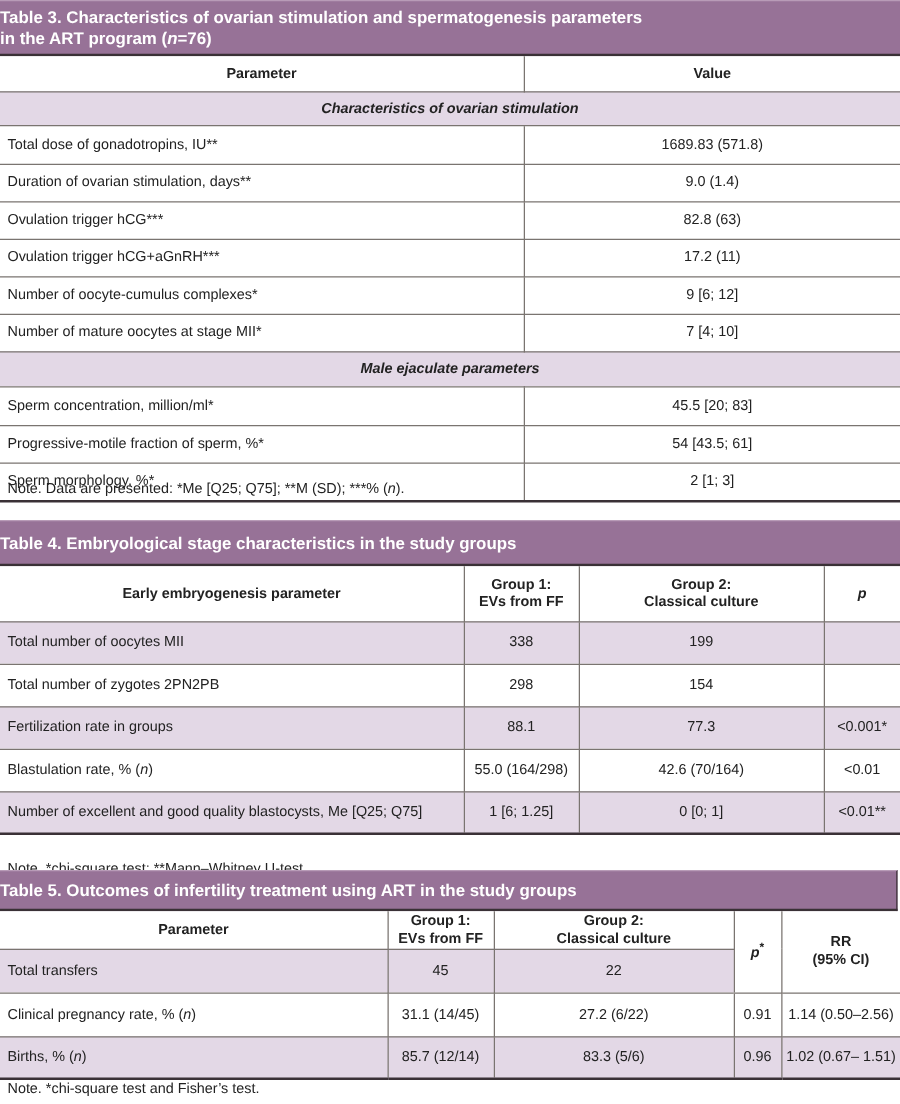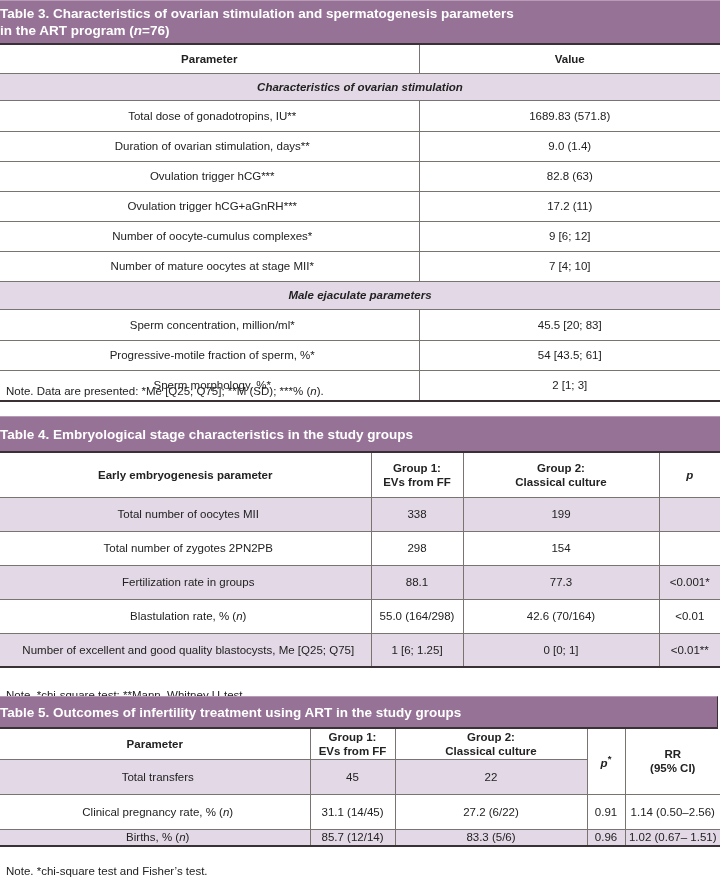--- a/index.html
+++ b/index.html
@@ -9,21 +9,21 @@
   .tbl-block { position: absolute; left: 0; width: 720px; }
   .tbl-title {
     background: #977297; color: #ffffff; font-weight: bold; text-align: center;
     font-size: 13.5px; line-height: 17px; border-bottom: 2px solid #3a3136;
     display: flex; align-items: flex-start; justify-content: center; flex-direction: column;
     border-top: 1px solid #b89bb7;
   }
   table { border-collapse: collapse; width: 720px; table-layout: fixed; }
   td, th { border-bottom: 1.5px solid #7a7470; vertical-align: middle; font-size: 11.5px; color: #222; }
   th { font-weight: bold; text-align: center; background: #ffffff; line-height: 14px; }
-  td.lbl { padding-left: 6px; text-align: center; }
+  td.lbl { padding-left: 6px; text-align: left; }
   td.val { text-align: center; }
   .vr { border-right: 1.5px solid #7a7470; }
   tr.shade td { background: #e3d8e6; }
   tr.white td { background: #ffffff; }
   tr.section td { background: #e3d8e6; text-align: center; font-weight: bold; font-style: italic; margin-top: 48px; }
   tr.last td { border-bottom: 2.5px solid #3a3136; }
   .note { position: absolute; left: 6px; font-size: 11.5px; color: #222; }
   i { font-style: italic; }
 </style>
 </head>
@@ -180,21 +180,21 @@
       <td class="val vr">45</td>
       <td class="val vr">22</td>
     </tr>
     <tr class="white" style="height:35px;">
       <td class="lbl vr"><span>Clinical pregnancy rate, % (</span><i>n</i><span>)</span></td>
       <td class="val vr">31.1 (14/45)</td>
       <td class="val vr">27.2 (6/22)</td>
       <td class="val vr">0.91</td>
       <td class="val">1.14 (0.50–2.56)</td>
     </tr>
-    <tr class="shade last" style="height:17px;">
+    <tr class="shade last" style="height:34px;">
       <td class="lbl vr"><span>Births, % (</span><i>n</i><span>)</span></td>
       <td class="val vr">85.7 (12/14)</td>
       <td class="val vr">83.3 (5/6)</td>
       <td class="val vr">0.96</td>
       <td class="val">1.02 (0.67– 1.51)</td>
     </tr>
   </tbody>
     </table>
 </div>
 <div class="note" style="top:865px;">Note. *chi-square test and Fisher’s test.</div>

